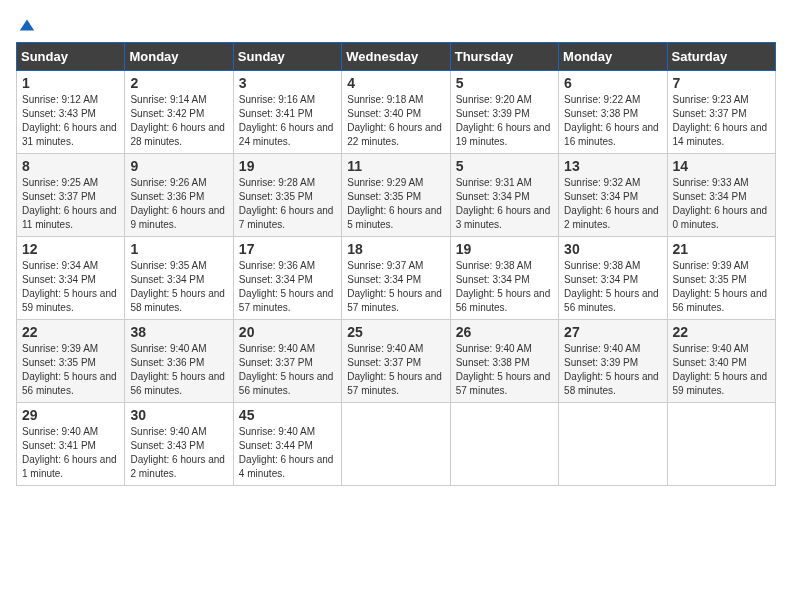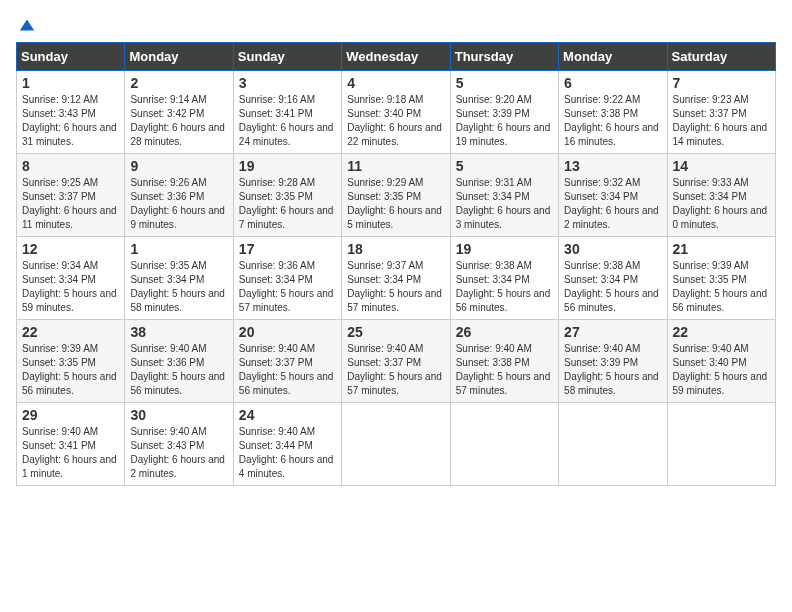--- a/index.html
+++ b/index.html
@@ -245,21 +245,21 @@
       <tr>
         <td>
           <span class="day-number">29</span>
           <div class="day-info">Sunrise: 9:40 AM<br>Sunset: 3:41 PM<br>Daylight: 6 hours and 1 minute.</div>
         </td>
         <td>
           <span class="day-number">30</span>
           <div class="day-info">Sunrise: 9:40 AM<br>Sunset: 3:43 PM<br>Daylight: 6 hours and 2 minutes.</div>
         </td>
         <td>
-          <span class="day-number">24</span>
+          <span class="day-number">45</span>
           <div class="day-info">Sunrise: 9:40 AM<br>Sunset: 3:44 PM<br>Daylight: 6 hours and 4 minutes.</div>
         </td>
         <td class="empty-cell"></td>
         <td class="empty-cell"></td>
         <td class="empty-cell"></td>
         <td class="empty-cell"></td>
       </tr>
     </tbody>
 </table>
 

